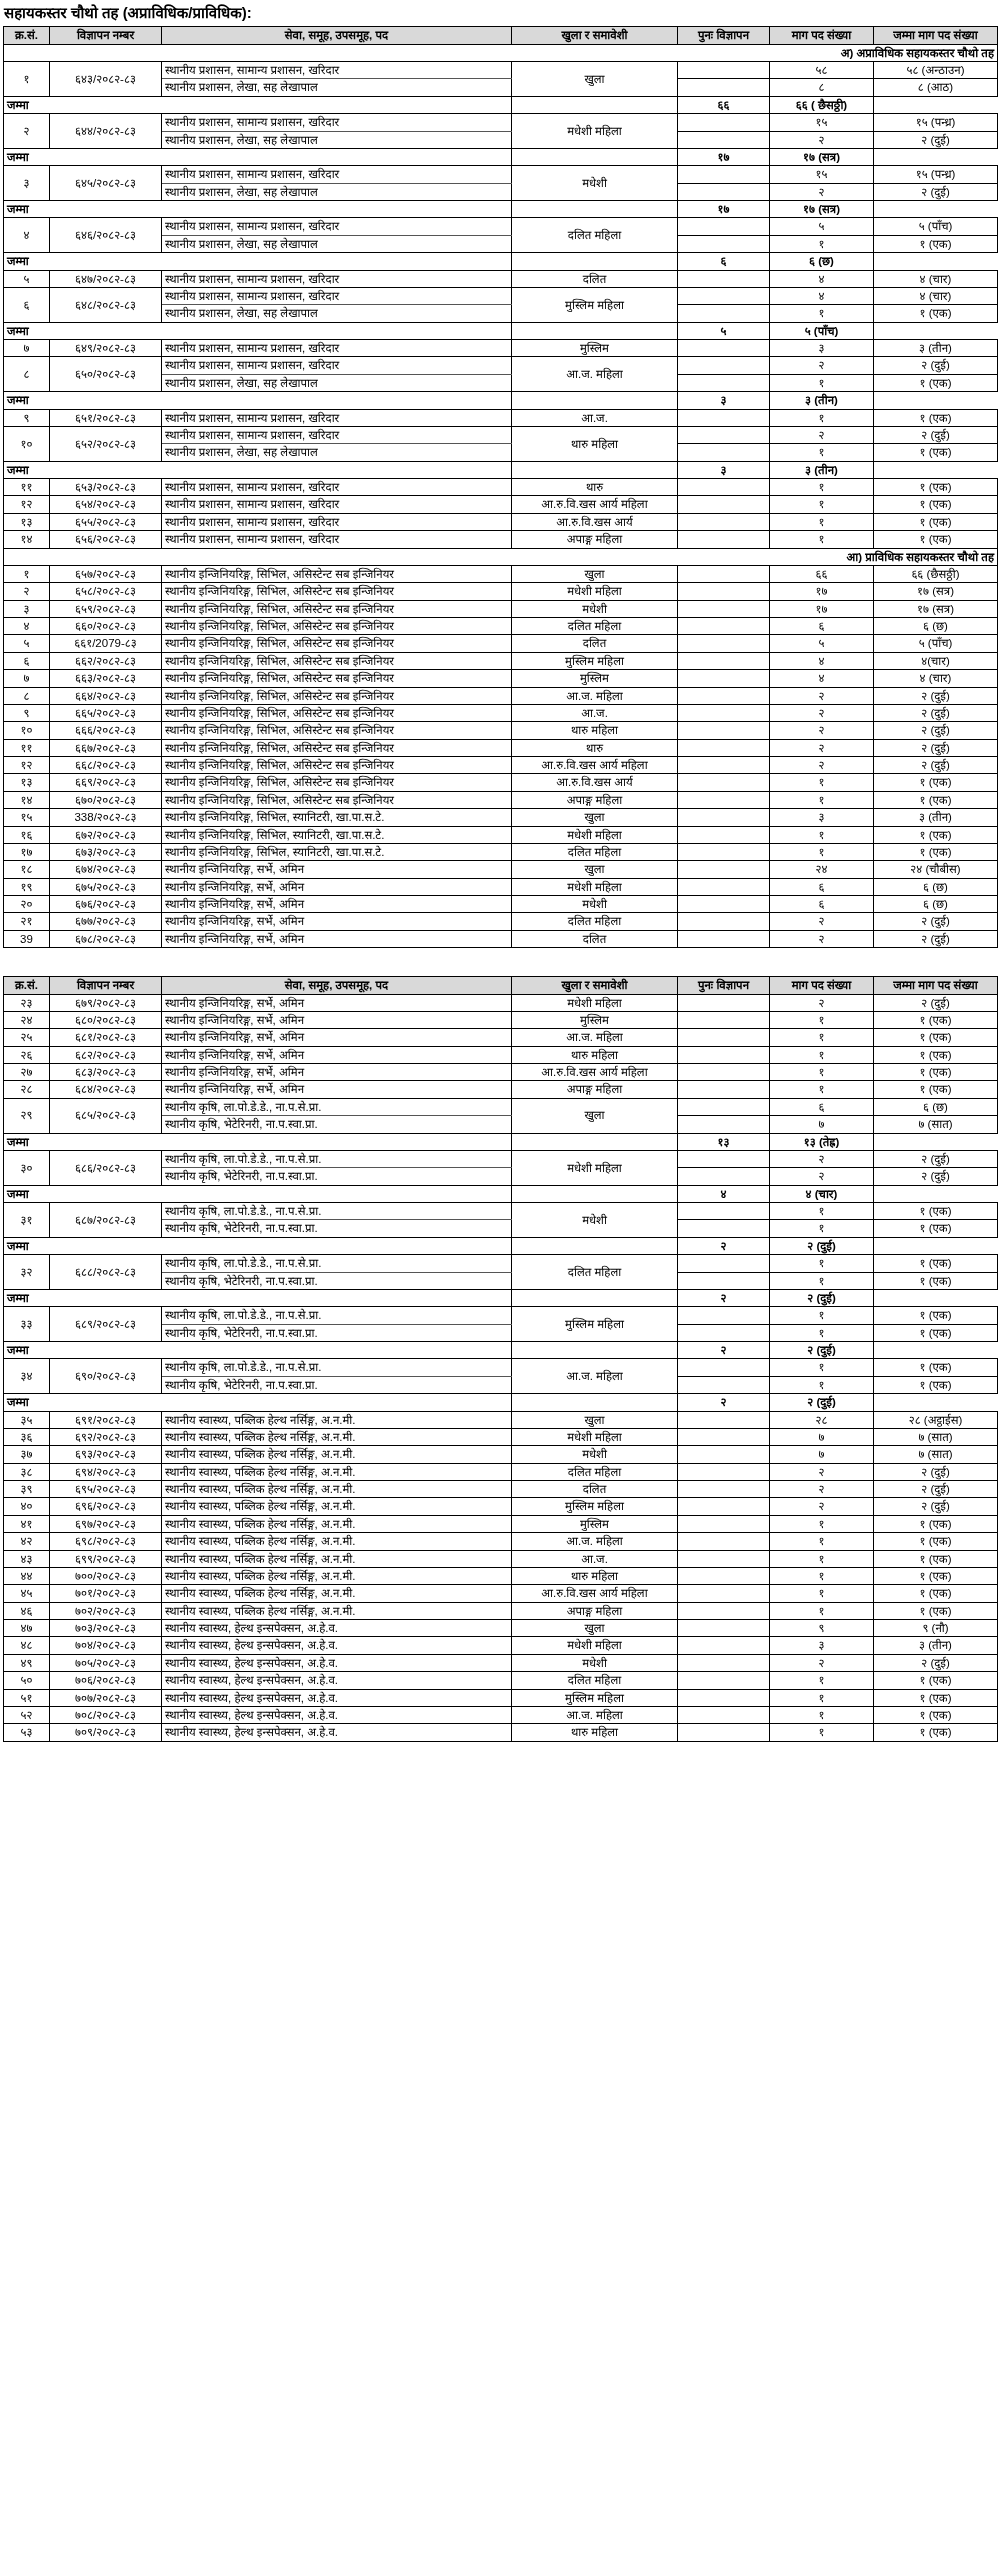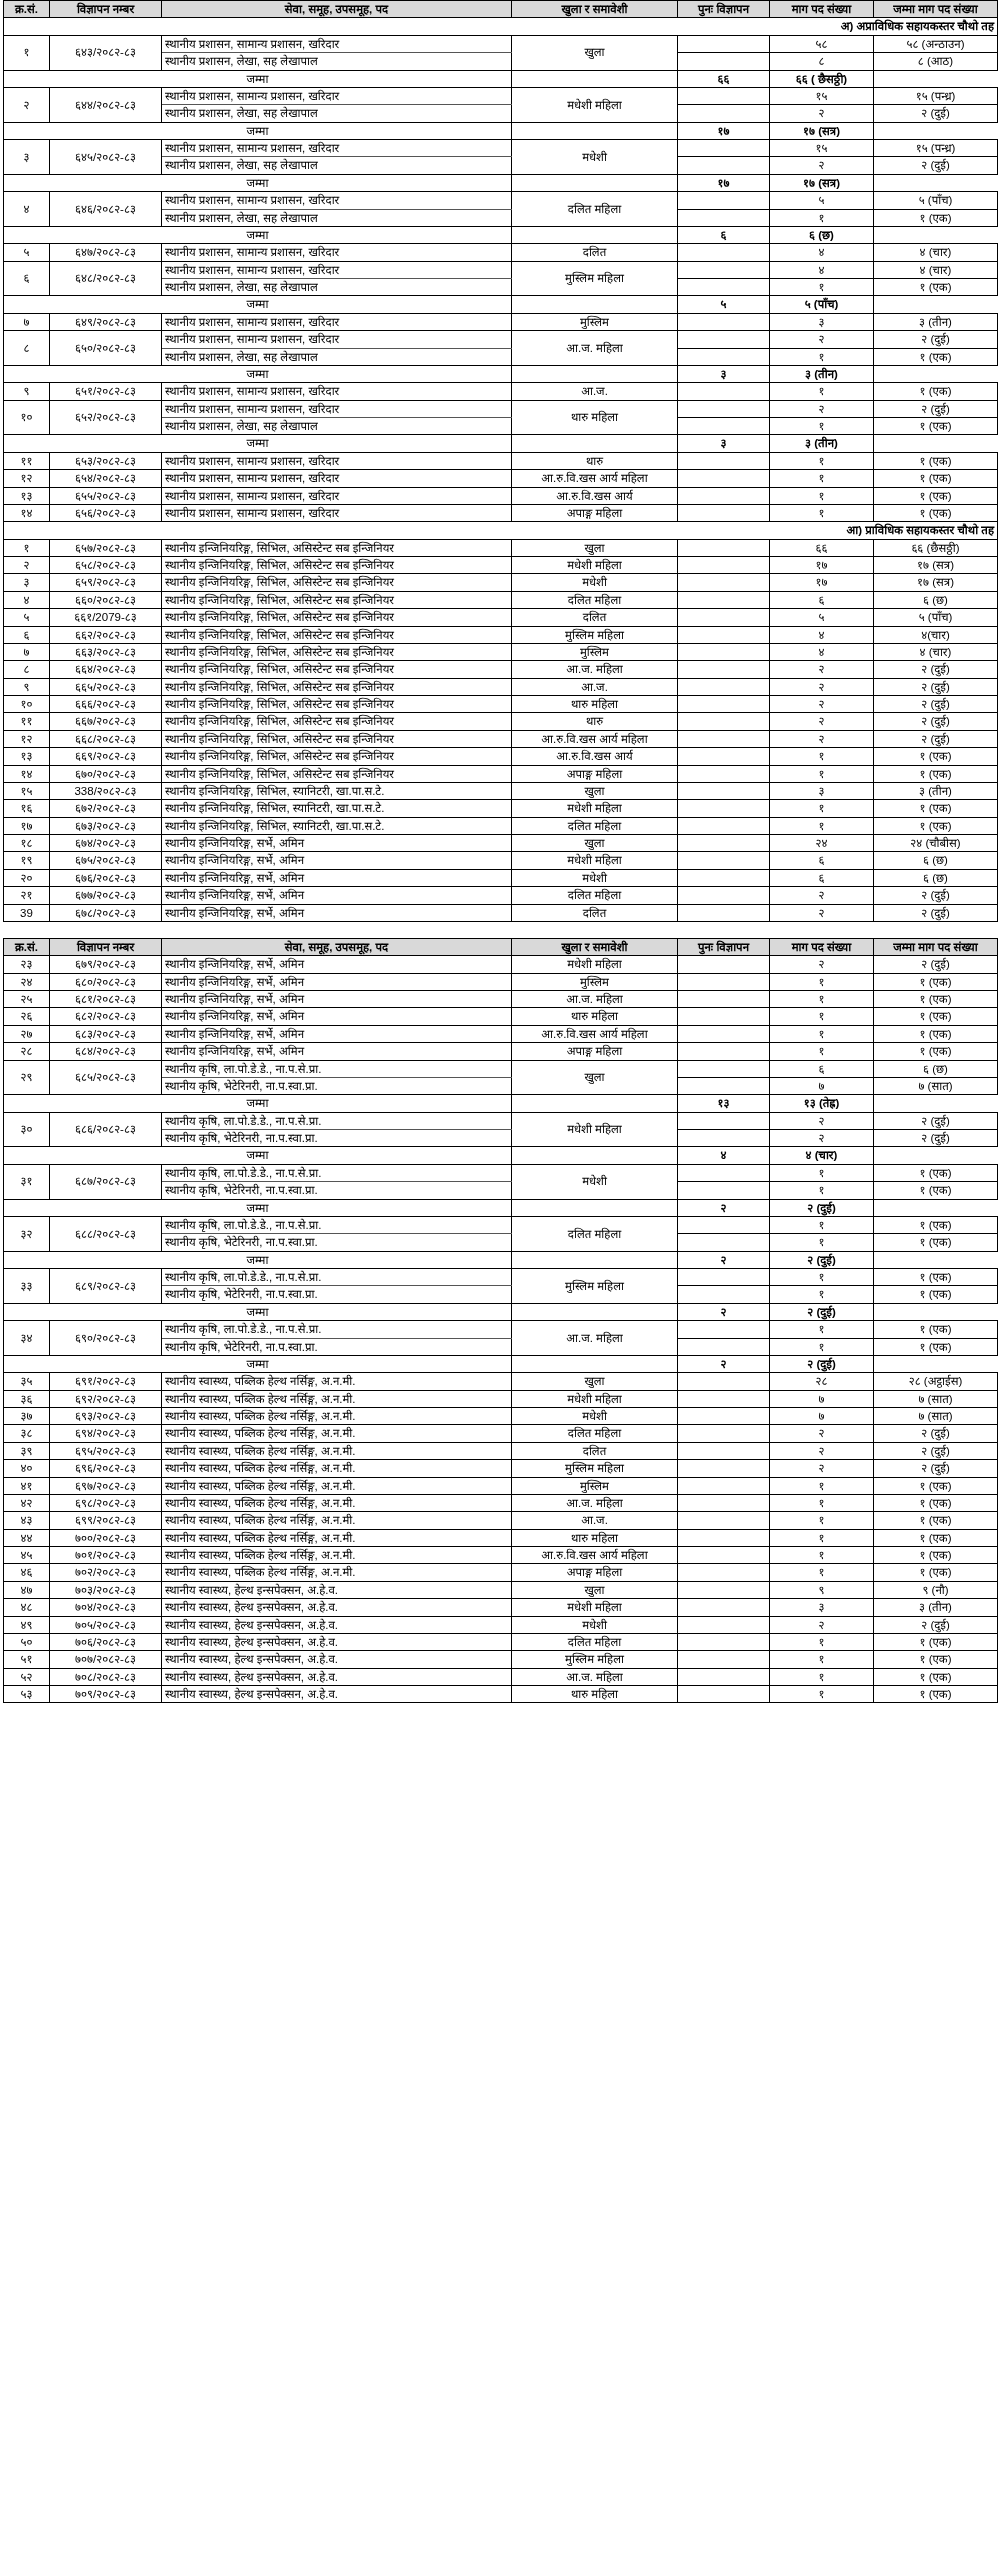--- a/index.html
+++ b/index.html
@@ -15,21 +15,21 @@
     font-size:15px;
     font-weight:bold;
     padding:4px 2px 5px 4px;
     letter-spacing:0px;
     line-height:1.15;
   }
 
   table.tbl{
     border-collapse:collapse;
     width:994px;
-    margin:0 0 4px 3px;
+    margin:0 0 16px 3px;
     table-layout:fixed;
   }
   table.tbl td, table.tbl th{
     border:1px solid #000;
     padding:1px 3px;
     font-size:11.5px;
     line-height:1.25;
     vertical-align:middle;
     overflow:hidden;
     white-space:nowrap;
@@ -63,33 +63,34 @@
   td.c-num{text-align:center;}
   td.c-tot{text-align:center;}
 
   td.section-head{
     text-align:right;
     font-weight:bold;
     font-size:13px;
     padding:4px 6px;
   }
   td.jamma{
-    text-align:center;
-    font-weight:normal;
+    text-align:left;
+    font-weight:bold;
     padding-right:34%;
   }
   td.jamma-num{font-weight:bold;text-align:center;}
 
   .spacer{height:12px;}
 </style>
 </head>
 <body>
 
 <div class="page">
 
+  <div class="doc-title">सहायकस्तर चौथो तह (अप्राविधिक/प्राविधिक):</div>
 
   <table class="tbl">
     <colgroup>
         <col class="c1">
         <col class="c2">
         <col class="c3">
         <col class="c4">
         <col class="c5">
         <col class="c6">
         <col class="c7">

